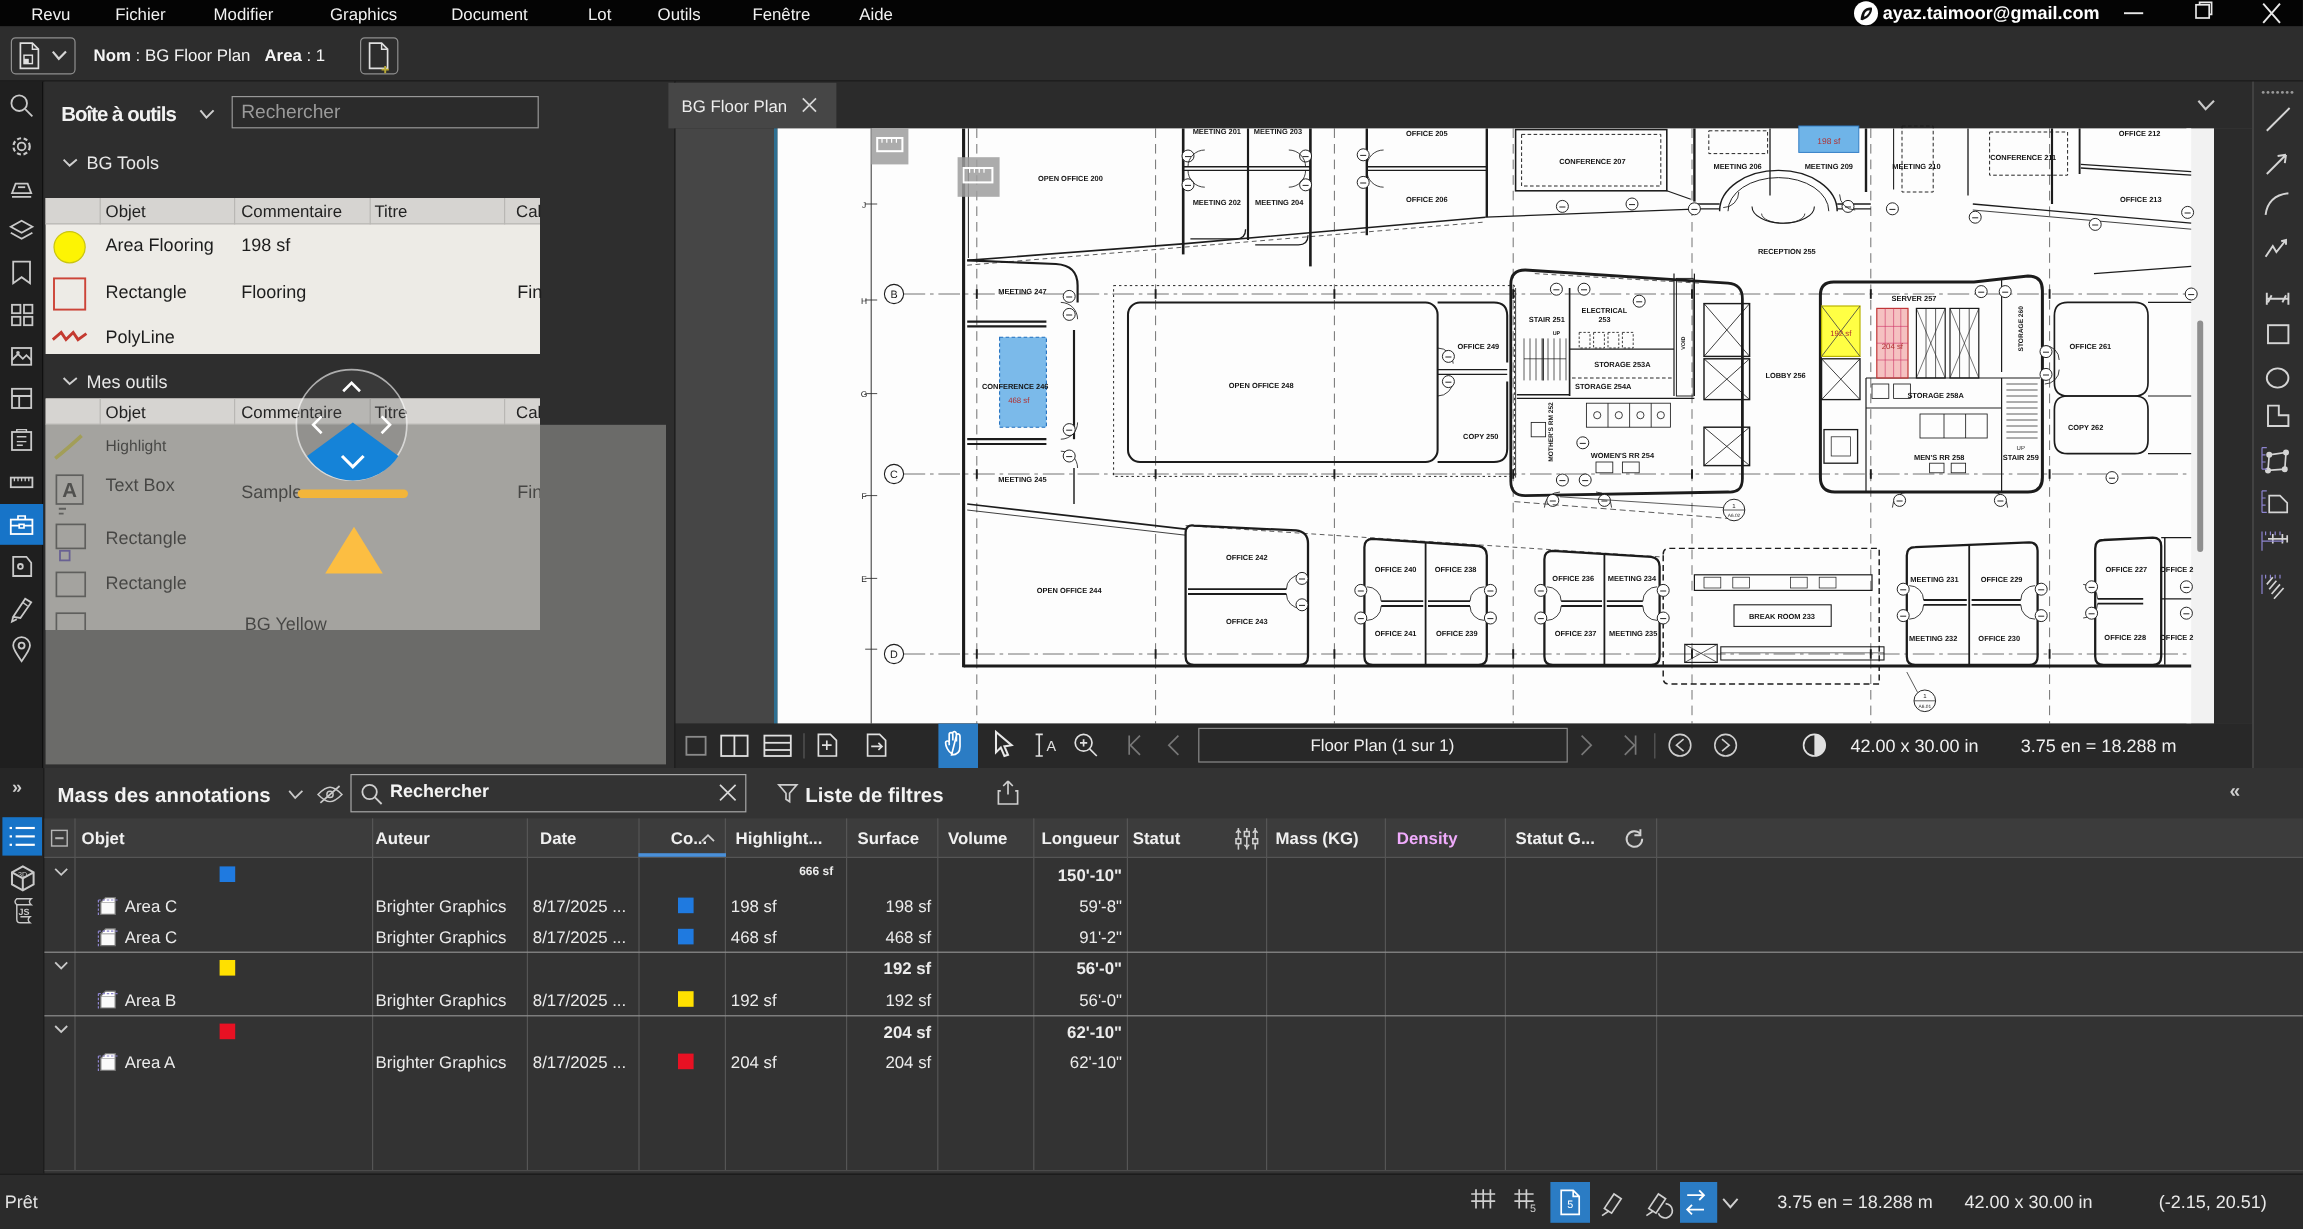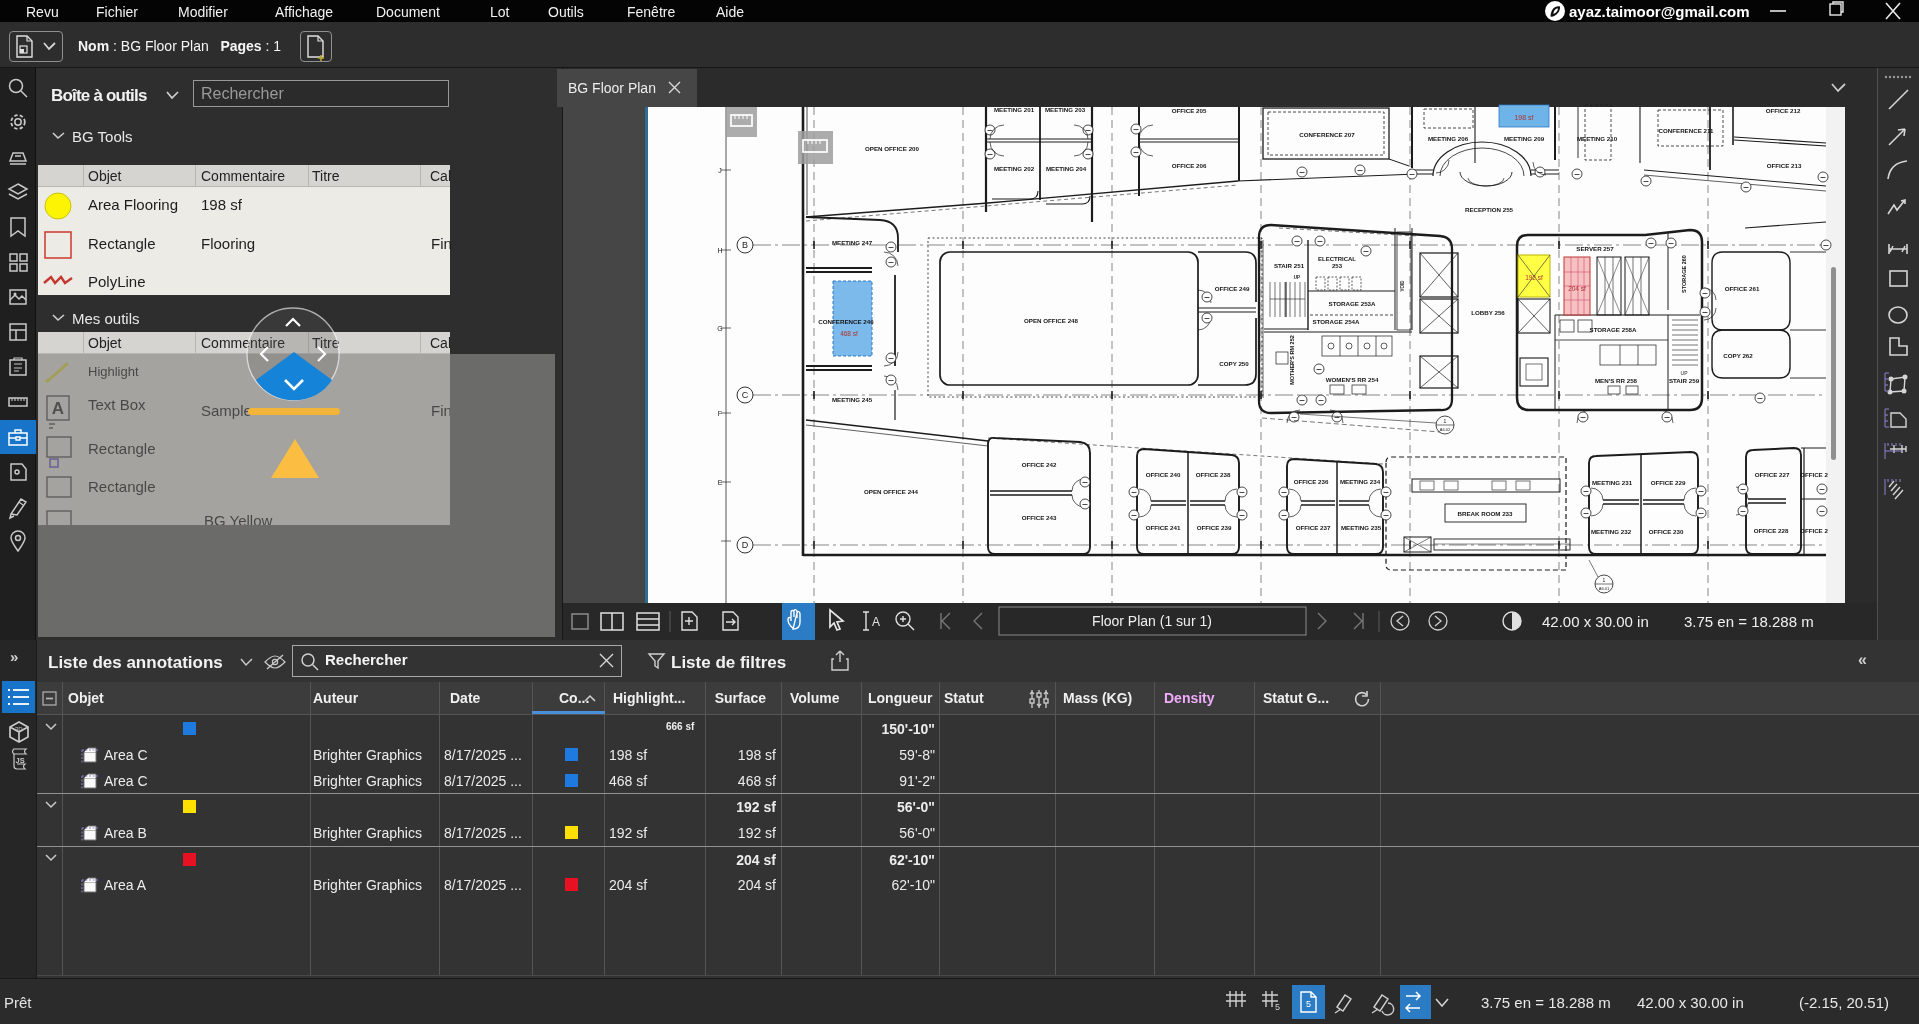--- a/index.html
+++ b/index.html
@@ -10,21 +10,21 @@
   svg { position:absolute; overflow:visible; }
 </style>
 </head>
 <body>
 <div class="abs" style="left:0;top:0;width:1919px;height:1024px;">
 
 <div class="abs" style="left:0;top:0;width:1919px;height:22px;background:#040404;"></div>
 <div class="txt" style="top:4px;left:26px;font-size:14px;color:#f2f2f2;">Revu</div>
 <div class="txt" style="top:4px;left:96px;font-size:14px;color:#f2f2f2;">Fichier</div>
 <div class="txt" style="top:4px;left:178px;font-size:14px;color:#f2f2f2;">Modifier</div>
-<div class="txt" style="top:4px;left:275px;font-size:14px;color:#f2f2f2;">Affichage</div>
+<div class="txt" style="top:4px;left:275px;font-size:14px;color:#f2f2f2;">Graphics</div>
 <div class="txt" style="top:4px;left:376px;font-size:14px;color:#f2f2f2;">Document</div>
 <div class="txt" style="top:4px;left:490px;font-size:14px;color:#f2f2f2;">Lot</div>
 <div class="txt" style="top:4px;left:548px;font-size:14px;color:#f2f2f2;">Outils</div>
 <div class="txt" style="top:4px;left:627px;font-size:14px;color:#f2f2f2;">Fenêtre</div>
 <div class="txt" style="top:4px;left:716px;font-size:14px;color:#f2f2f2;">Aide</div>
 <svg style="left:1543px;top:0px;" width="24" height="22" viewBox="0 0 24 22">
   <circle cx="12" cy="11" r="10" fill="#fff"></circle>
   <path d="M7.5,16.5 C8,9 12,5.5 17,6.5 C17.5,11 14,15.5 9,16.8 Z M10.5,14 C13,13 15,10.5 15,8.5 C12,8.5 10.5,11 10.5,14 Z" fill="#111"></path>
 </svg>
 <div class="txt" style="top:3px;left:1569px;font-size:15px;font-weight:bold;color:#fff;">ayaz.taimoor@gmail.com</div>
@@ -43,21 +43,21 @@
 <div class="abs" style="left:9px;top:31px;width:54px;height:31px;border:1px solid #8f8f8f;border-radius:4px;"></div>
 <svg style="left:15px;top:35px;" width="20" height="24">
   <path d="M2,1 H12 L17,6 V22 H2 Z" fill="none" stroke="#e0e0e0" stroke-width="1.4"></path>
   <path d="M12,1 V6 H17" fill="none" stroke="#e0e0e0" stroke-width="1.2"></path>
   <rect x="5" y="11" width="7" height="7" fill="none" stroke="#e0e0e0" stroke-width="1.2"></rect>
   <rect x="5" y="14" width="4" height="4" fill="#e0e0e0"></rect>
 </svg>
 <svg style="left:42px;top:41px;" width="16" height="10">
       <path d="M2,2 L7,8 L13,2" fill="none" stroke="#d5d5d5" stroke-width="1.8"></path>
     </svg>
-<div class="txt" style="top:38px;left:78px;font-size:14px;color:#f5f5f5;"><b>Nom</b> : BG Floor Plan&nbsp;&nbsp; <b>Pages</b> : 1</div>
+<div class="txt" style="top:38px;left:78px;font-size:14px;color:#f5f5f5;"><b>Nom</b> : BG Floor Plan&nbsp;&nbsp; <b>Area</b> : 1</div>
 <div class="abs" style="left:300px;top:31px;width:32px;height:31px;border:1px solid #8f8f8f;border-radius:4px;"></div>
 <svg style="left:306px;top:35px;" width="22" height="26">
   <path d="M2,1 H12 L17,6 V22 H2 Z" fill="none" stroke="#e0e0e0" stroke-width="1.4"></path>
   <path d="M12,1 V6 H17" fill="none" stroke="#e0e0e0" stroke-width="1.2"></path>
   <path d="M15,20 v6 M12,23 h6" stroke="#b8a832" stroke-width="1.6"></path>
 </svg>
 
 <div class="abs" style="left:0;top:68px;width:36px;height:572px;background:#1f1f1f;border-right:1px solid #101010;"></div>
 <svg style="left:6px;top:76px;" width="24" height="24" viewBox="0 0 24 24">
       <circle cx="10" cy="10" r="6.5" stroke="#c9c9c9" stroke-width="1.5" fill="none"></circle>
@@ -808,21 +808,21 @@
   </svg>
 <svg style="left:8px;top:721px;" width="22" height="22" viewBox="0 0 22 22">
   <path d="M11,1 L20,6 V16 L11,21 L2,16 V6 Z M2,6 L11,11 L20,6 M11,11 V21" fill="none" stroke="#c9c9c9" stroke-width="1.7"></path>
   <text x="7" y="10" font-size="6" fill="#c9c9c9" font-family="Liberation Sans">3D</text>
 </svg>
 <svg style="left:8px;top:747px;" width="22" height="24" viewBox="0 0 22 24">
   <path d="M6,2 H18 Q15,4.5 18,7 H6 Q3,4.5 6,2 Z" fill="none" stroke="#c9c9c9" stroke-width="1.2"></path>
   <path d="M6,7 V19 Q6,22 9,22 H17 Q14,19.5 17,17 H9" fill="none" stroke="#c9c9c9" stroke-width="1.2"></path>
   <text x="7.5" y="15.5" font-size="7.5" font-weight="bold" fill="#c9c9c9" font-family="Liberation Sans">JS</text>
 </svg>
-<div class="txt" style="top:653px;left:48px;font-size:17px;font-weight:bold;color:#f2f2f2;">Liste des annotations</div>
+<div class="txt" style="top:653px;left:48px;font-size:17px;font-weight:bold;color:#f2f2f2;">Mass des annotations</div>
 <svg style="left:240px;top:658px;" width="14" height="10">
     <path d="M1,1 L6,7 L12,1" fill="none" stroke="#c9c9c9" stroke-width="1.5"></path>
   </svg>
 <svg style="left:264px;top:654px;" width="22" height="16" viewBox="0 0 22 16">
   <path d="M1,8 Q7,2 11,2 Q15,2 21,8 Q15,14 11,14 Q7,14 1,8 Z" fill="none" stroke="#c9c9c9" stroke-width="1.2"></path>
   <circle cx="11" cy="8" r="2.6" fill="none" stroke="#c9c9c9" stroke-width="1.2"></circle>
   <line x1="3" y1="15" x2="19" y2="1" stroke="#c9c9c9" stroke-width="1.4"></line>
 </svg>
 <div class="abs" style="left:292px;top:645px;width:330px;height:32px;border:1px solid #a8a8a8;background:#333;"></div>
 <svg style="left:300px;top:652px;" width="20" height="20">

